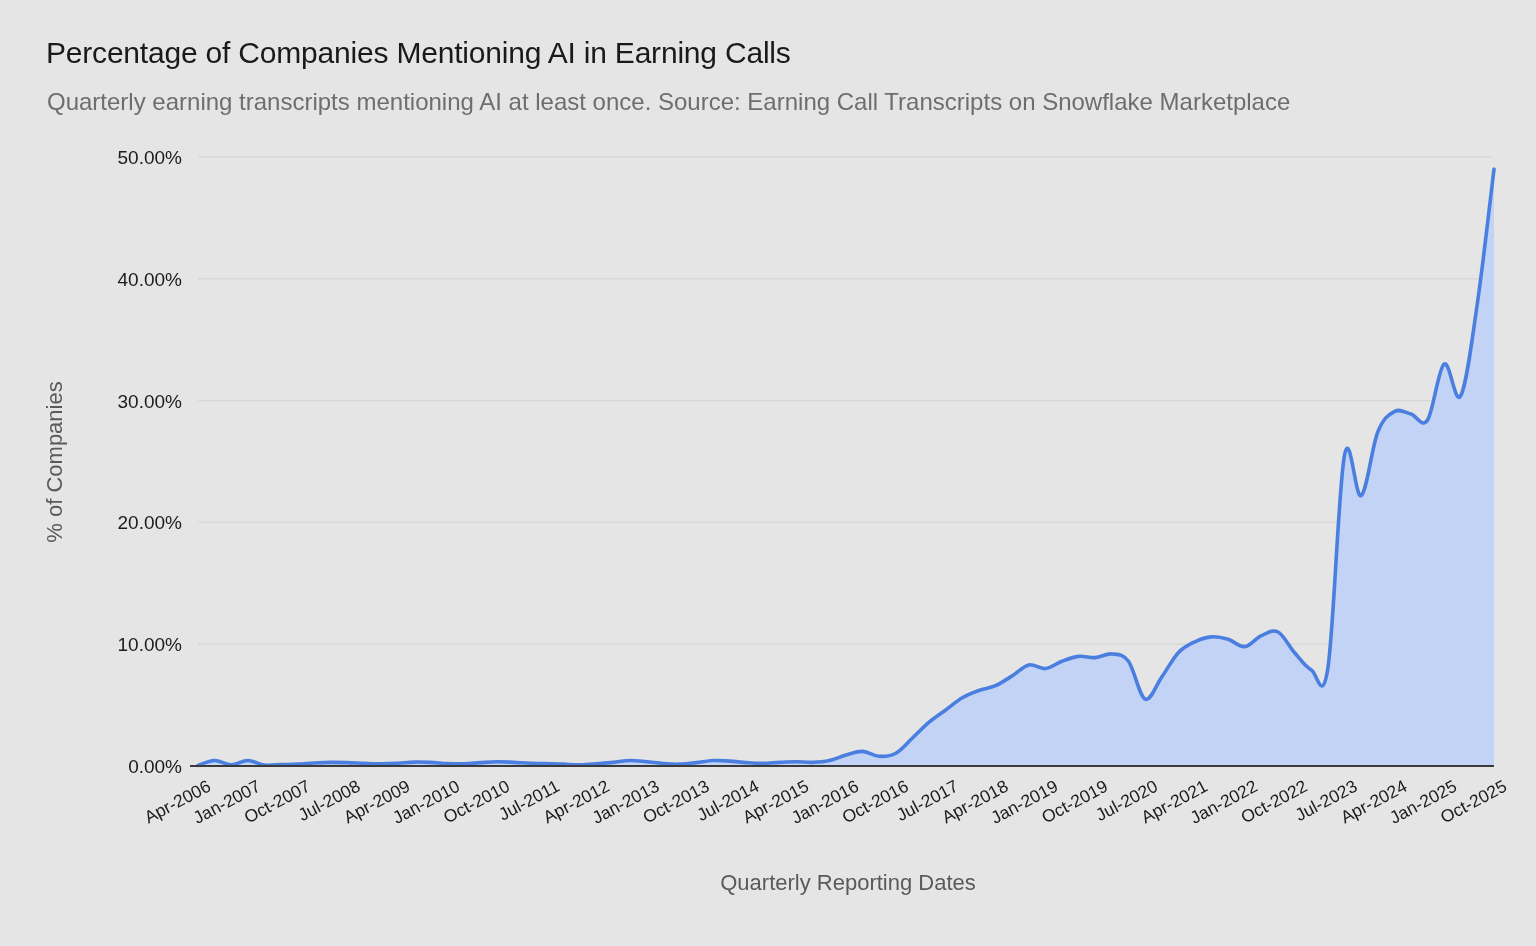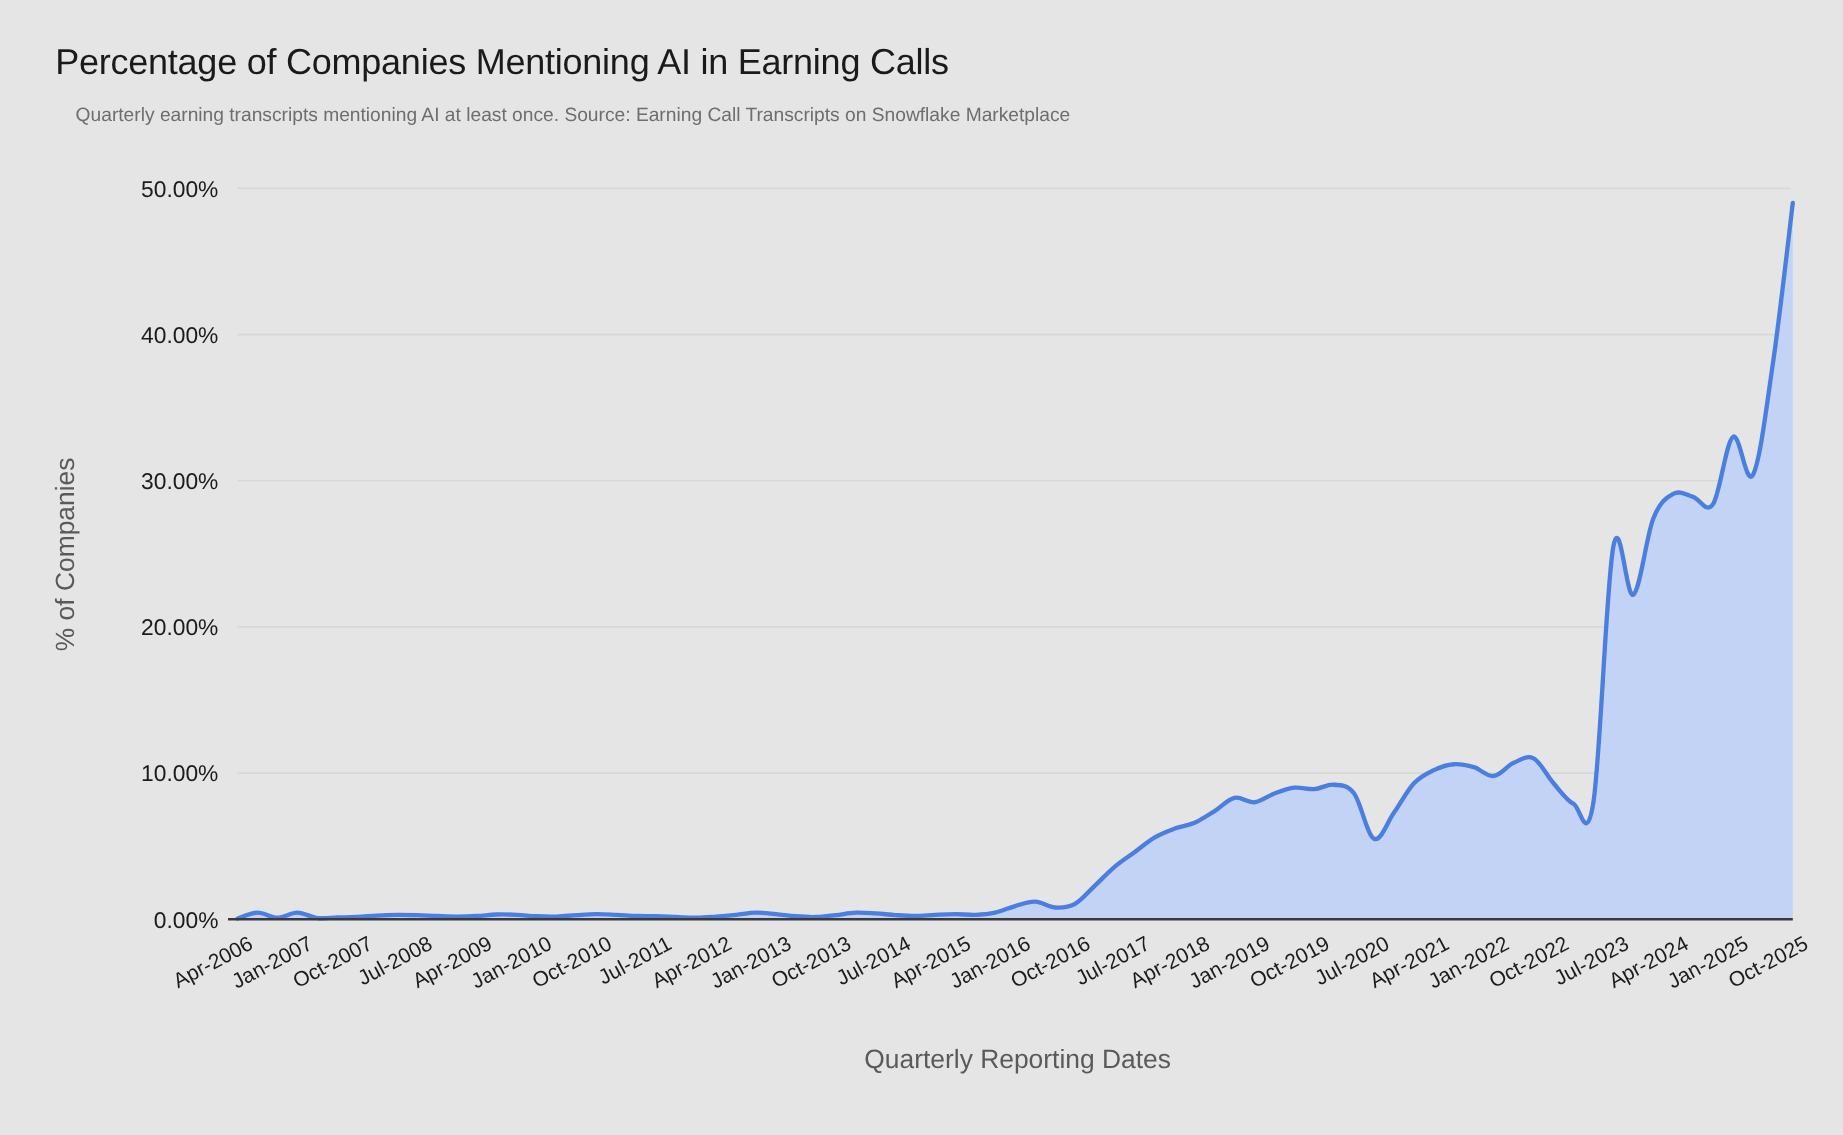--- a/index.html
+++ b/index.html
@@ -34,25 +34,24 @@
     font-weight: 400;
     color: #1a1a1a;
     letter-spacing: -0.2px;
     white-space: nowrap;
   }
 
   .chart-subtitle {
     position: absolute;
     left: 47px;
     top: 88px;
-    font-size: 16px;
+    font-size: 24px;
     font-weight: 400;
     color: #6e6e6e;
     white-space: nowrap;
-    margin-left: 16px;
   }
 
   .plot-wrap {
     position: absolute;
     left: 0;
     top: 0;
     width: 1536px;
     height: 946px;
   }
 

